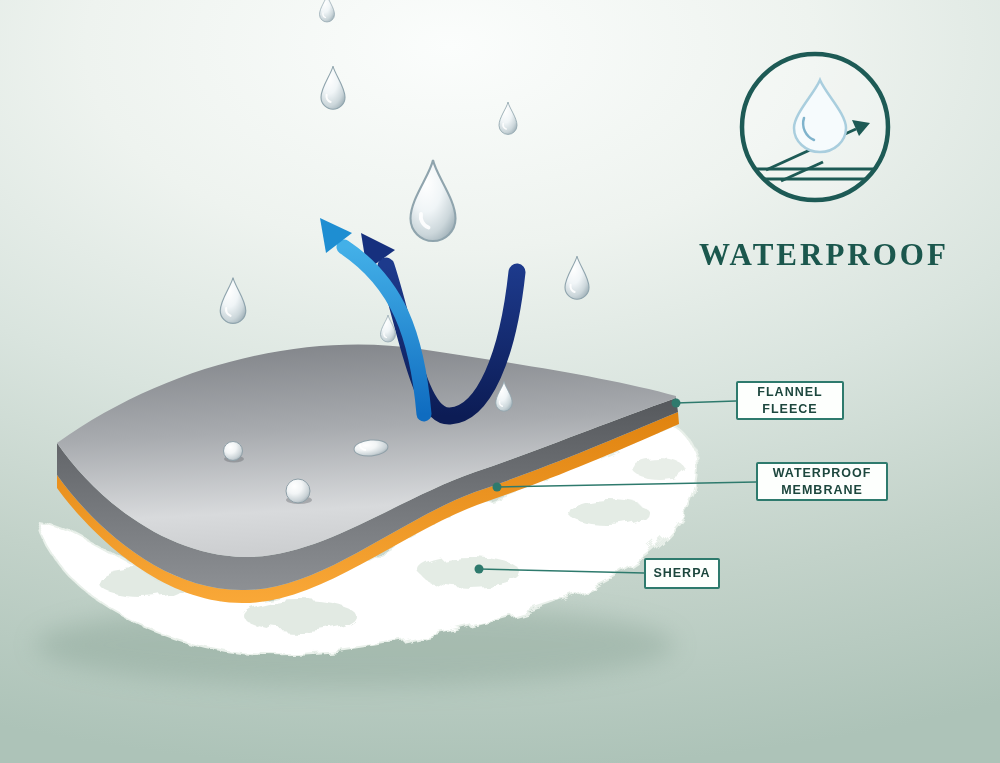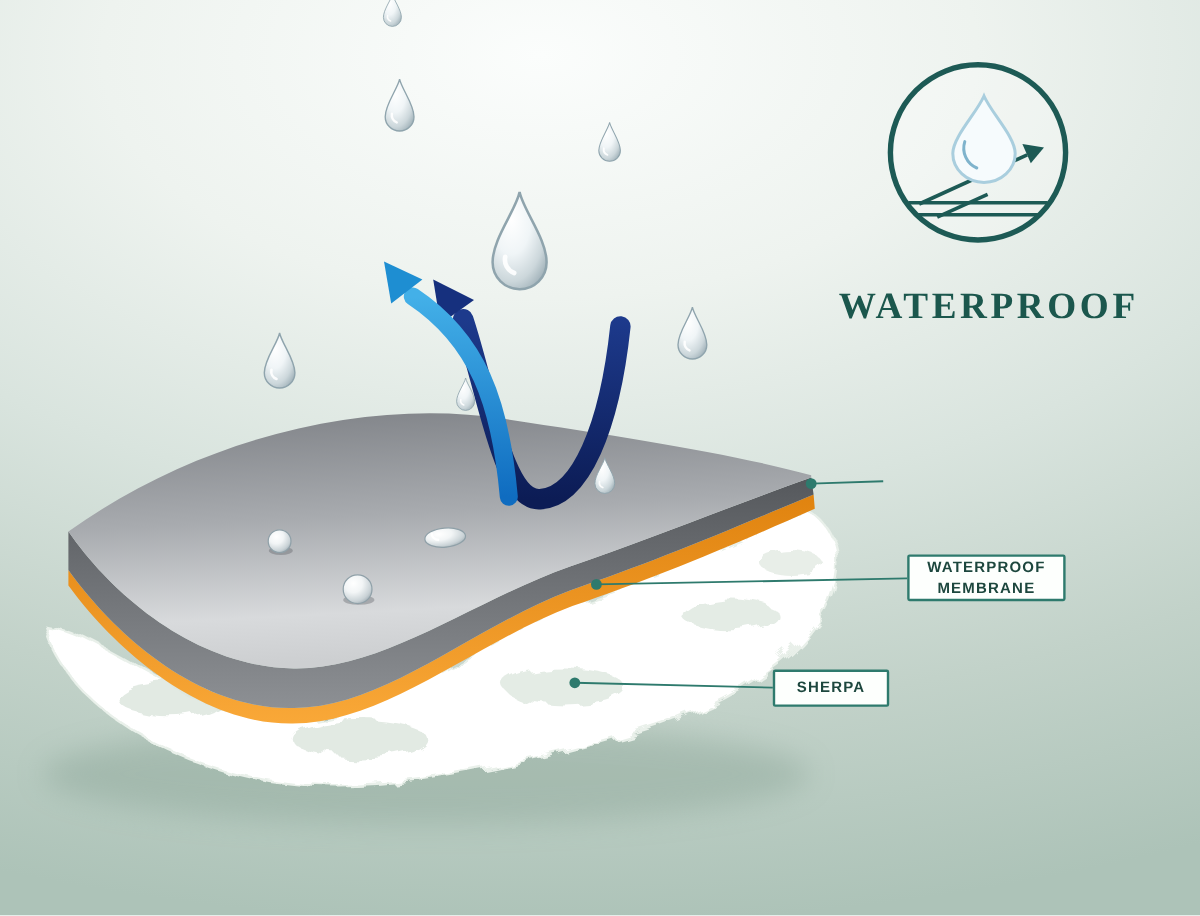--- a/index.html
+++ b/index.html
@@ -17,21 +17,21 @@
   }
   .callout{
     position:absolute;background:#fdfffd;border:2px solid #2e7a6d;border-radius:2px;
     display:flex;flex-direction:column;align-items:center;justify-content:center;
     color:#1d473e;font-weight:bold;font-size:12.5px;letter-spacing:1px;
     line-height:1.3;text-align:center;box-sizing:border-box;
   }
   .callout span{display:block;}
   .co-ff{left:736px;top:381px;width:108px;height:39px;}
   .co-wm{left:756px;top:462px;width:132px;height:39px;}
-  .co-sh{left:644px;top:558px;width:97px;height:31px;}
+  .co-sh{left:644px;top:558px;width:76px;height:31px;}
 </style>
 </head>
 <body>
 
 <div class="stage">
 
   <svg class="scene" width="1000" height="763" viewBox="0 0 1000 763" xmlns="http://www.w3.org/2000/svg">
     <defs>
       <radialGradient id="dropGrad" cx="35%" cy="28%" r="80%">
         <stop offset="0%" stop-color="#ffffff"></stop>
@@ -152,20 +152,24 @@
       <line x1="766" y1="170" x2="856" y2="129" stroke="#1d5a55" stroke-width="3"></line>
       <line x1="781" y1="181" x2="823" y2="162" stroke="#1d5a55" stroke-width="3"></line>
       <path d="M820,80 C814,94 794,114 794,128 a26,24 0 0 0 52,0 C846,114 826,94 820,80 Z" fill="#f6fbfd" stroke="#a9cede" stroke-width="2.5"></path>
       <path d="M804,118 a18,18 0 0 0 10,22" fill="none" stroke="#7fb3cc" stroke-width="2.5" stroke-linecap="round"></path>
       <polygon points="870,123 859,136 852,120" fill="#1d5a55"></polygon>
     </g>
   </svg>
 
   <div class="heading">WATERPROOF</div>
 
+  <div class="callout co-ff">
+    <span>FLANNEL</span>
+    <span>FLEECE</span>
+  </div>
   <div class="callout co-wm">
     <span>WATERPROOF</span>
     <span>MEMBRANE</span>
   </div>
   <div class="callout co-sh">
     <span>SHERPA</span>
   </div>
 
 </div>
 

